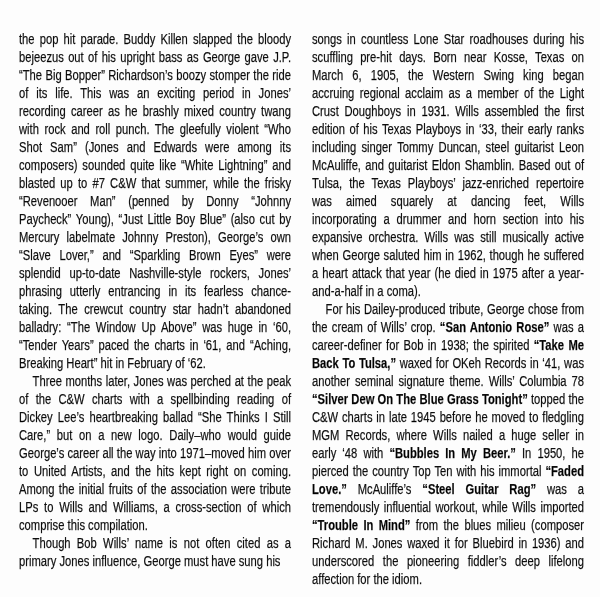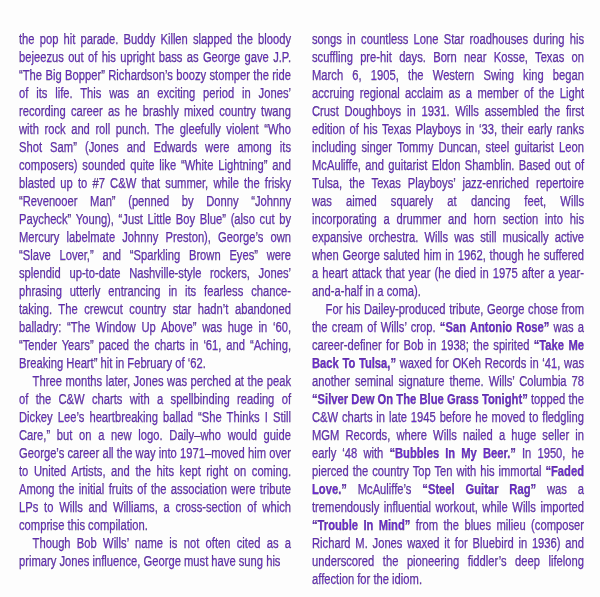--- a/index.html
+++ b/index.html
@@ -7,21 +7,21 @@
     padding: 0;
     background: #ffffff;
   }
   .page {
     position: relative;
     width: 600px;
     height: 597px;
     background: #fdfdfd;
     overflow: hidden;
     font-family: "Liberation Sans", sans-serif;
-    color: #6d28d9;
+    color: #000000;
   }
   .columns {
     position: absolute;
     top: 30px;
     left: 19px;
     display: flex;
     gap: 22px;
   }
   .column {
     width: 271px;

